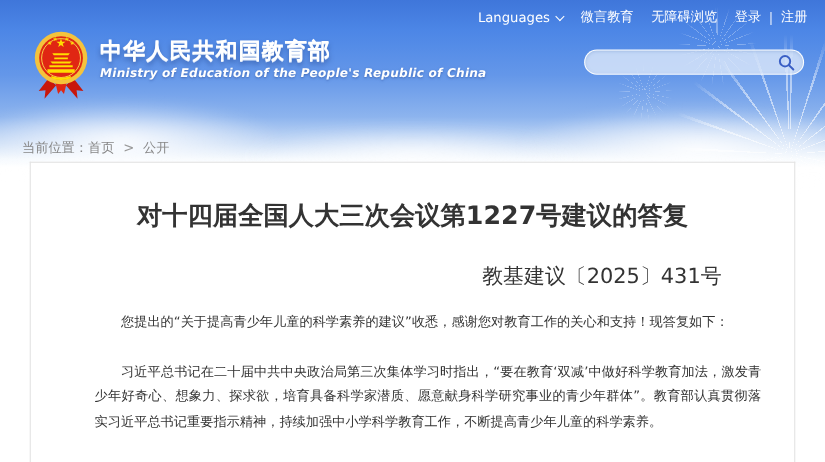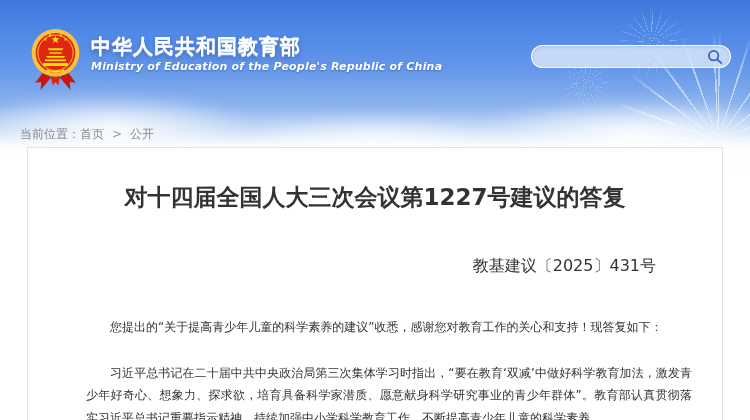--- a/index.html
+++ b/index.html
@@ -55,40 +55,50 @@
   
   .breadcrumb { position:absolute; left:20px; top:126px; font-size:12px; color:#878787; z-index:3; }
   .breadcrumb a { color:#878787; text-decoration:none; cursor:pointer; }
   .breadcrumb .sep { margin:0 8px; color:#999; }
 
   
   .card { position:absolute; left:27px; top:147px; width:696px; height:340px; z-index:2;
     background:#fff; border:1px solid #e3e3e3; border-bottom:none; }
   .doc-title { margin-top:36px; text-align:center; font-size:23px; font-weight:bold;
     color:#333; line-height:26px; padding:0 40px; }
-  .doc-number { margin-top:48px; text-align:right; padding-right:66px; font-size:16px;
+  .doc-number { margin-top:33px; text-align:right; padding-right:66px; font-size:19px;
     color:#333; line-height:16px; }
-  .doc-body { margin-top:42px; padding:0 30px 0 58px; font-size:12px; color:#333;
+  .doc-body { margin-top:22px; padding:0 30px 0 58px; font-size:12px; color:#333;
     line-height:22.5px; text-align:justify; }
   .doc-body p { margin:0 0 23px 0; text-indent:2em; }
 </style>
 </head>
 <body>
 
 <div class="page">
 
   <div class="sky">
     <div class="dandelion d1"></div>
     <div class="dandelion d2"></div>
     <div class="dandelion d3"></div>
     <div class="cloud c1"></div>
     <div class="cloud c2"></div>
     <div class="cloud c3"></div>
   </div>
 
+  <div class="topbar">
+    <span class="lang"><span>Languages</span><span class="chev"></span></span>
+    <a>微言教育</a>
+    <a>无障碍浏览</a>
+    <span class="auth">
+      <a>登录</a>
+      <span class="pipe">|</span>
+      <a>注册</a>
+    </span>
+  </div>
 
   <a class="brand">
     <svg class="emblem" viewBox="0 0 60 80">
       <path d="M17 50 L7 63 L14 62 L13 71 L25 57 Z" fill="#c8170b"></path>
       <path d="M43 50 L53 63 L46 62 L47 71 L35 57 Z" fill="#c8170b"></path>
       <path d="M24 54 L36 54 L33 66 L30 62 L27 66 Z" fill="#e02613"></path>
       <circle cx="30" cy="29" r="27" fill="#f5c33c"></circle>
       <circle cx="30" cy="29" r="22.5" fill="#e02613"></circle>
       <circle cx="30" cy="29" r="20" fill="none" stroke="#f8d44c" stroke-width="1"></circle>
       <text x="30" y="18" font-size="12" fill="#ffde00" text-anchor="middle">★</text>

